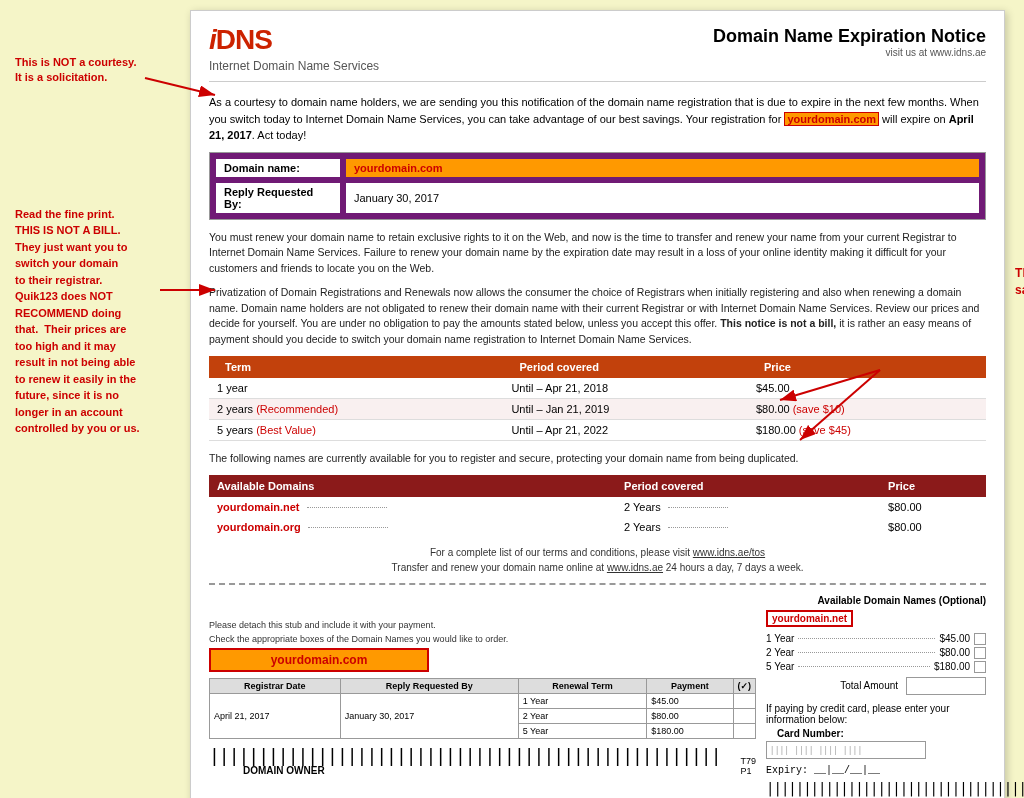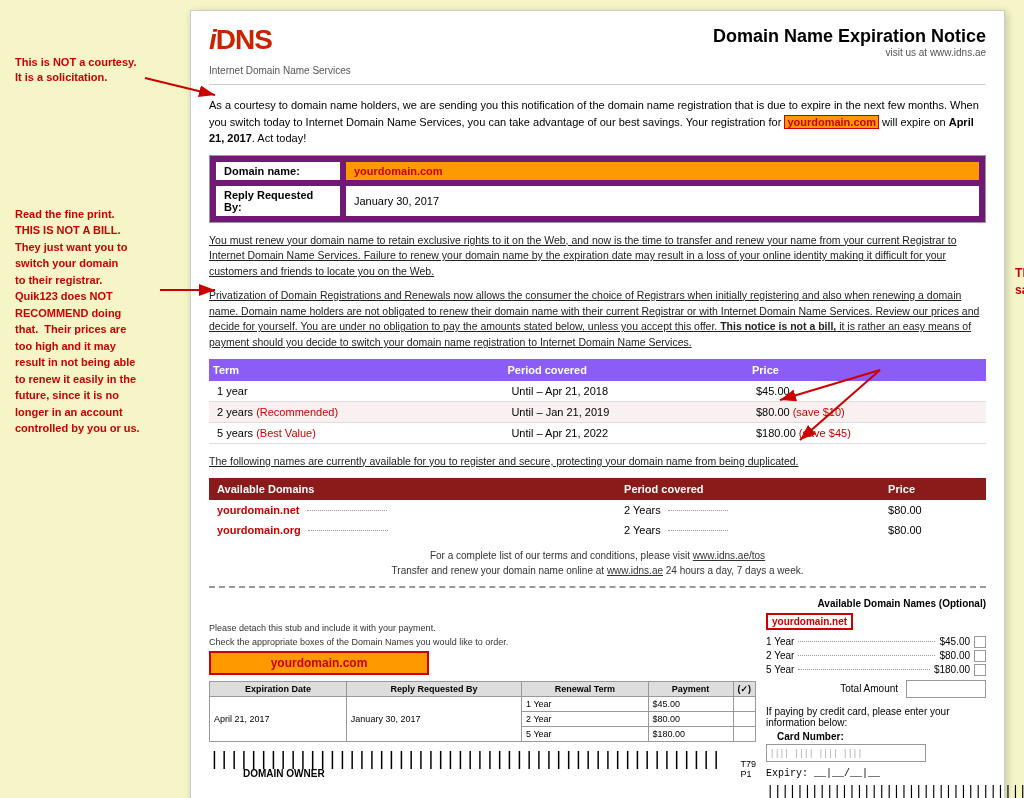--- a/index.html
+++ b/index.html
@@ -78,23 +78,23 @@
 
     .logo-idns {
       font-size: 28px;
       font-weight: bold;
       color: #cc2200;
       letter-spacing: -1px;
       line-height: 1;
     }
 
     .logo-subtitle {
-      font-size: 10px;
+      font-size: 12px;
       color: #555;
-      margin-top: 11px;
+      margin-top: 5px;
     }
 
     .doc-title-area {
       text-align: right;
     }
 
     .doc-title-area h1 {
       font-size: 18px;
       font-weight: bold;
       color: #000;
@@ -147,35 +147,34 @@
       background: #ff9900;
       font-weight: bold;
     }
 
     
     .body-para {
       font-size: 10.5px;
       line-height: 1.5;
       margin-bottom: 8px;
       color: #222;
-      text-decoration: underline;
     }
 
     
     .pricing-table {
       width: 100%;
       border-collapse: collapse;
       margin-bottom: 10px;
       font-size: 11px;
     }
 
     .pricing-table .header-row td {
-      background: #8b5cf6;
+      background: #c2410c;
       color: white;
-      padding: 5px 4px;
+      padding: 5px 16px;
       font-weight: bold;
     }
 
     .pricing-table .data-row td {
       padding: 4px 8px;
       border-bottom: 1px solid #ddd;
     }
 
     .pricing-table .data-row:nth-child(odd) td {
       background: #f9f0f0;
@@ -562,21 +561,21 @@
     <hr class="perforated-divider">
 
     <div class="stub-section">
       <div class="stub-left">
         <p class="stub-note">Please detach this stub and include it with your payment.</p>
         <p class="stub-note">Check the appropriate boxes of the Domain Names you would like to order.</p>
         <div class="stub-domain-box">yourdomain.com</div>
         <table class="stub-table">
           <tbody>
               <tr>
-            <th>Expiration Date</th>
+            <th>Registrar Date</th>
             <th>Reply Requested By</th>
             <th>Renewal Term</th>
             <th>Payment</th>
             <th>(✓)</th>
           </tr>
           <tr>
             <td rowspan="3" style="vertical-align:middle;">April 21, 2017</td>
             <td rowspan="3" style="vertical-align:middle;">January 30, 2017</td>
             <td>1 Year</td>
             <td>$45.00</td>

